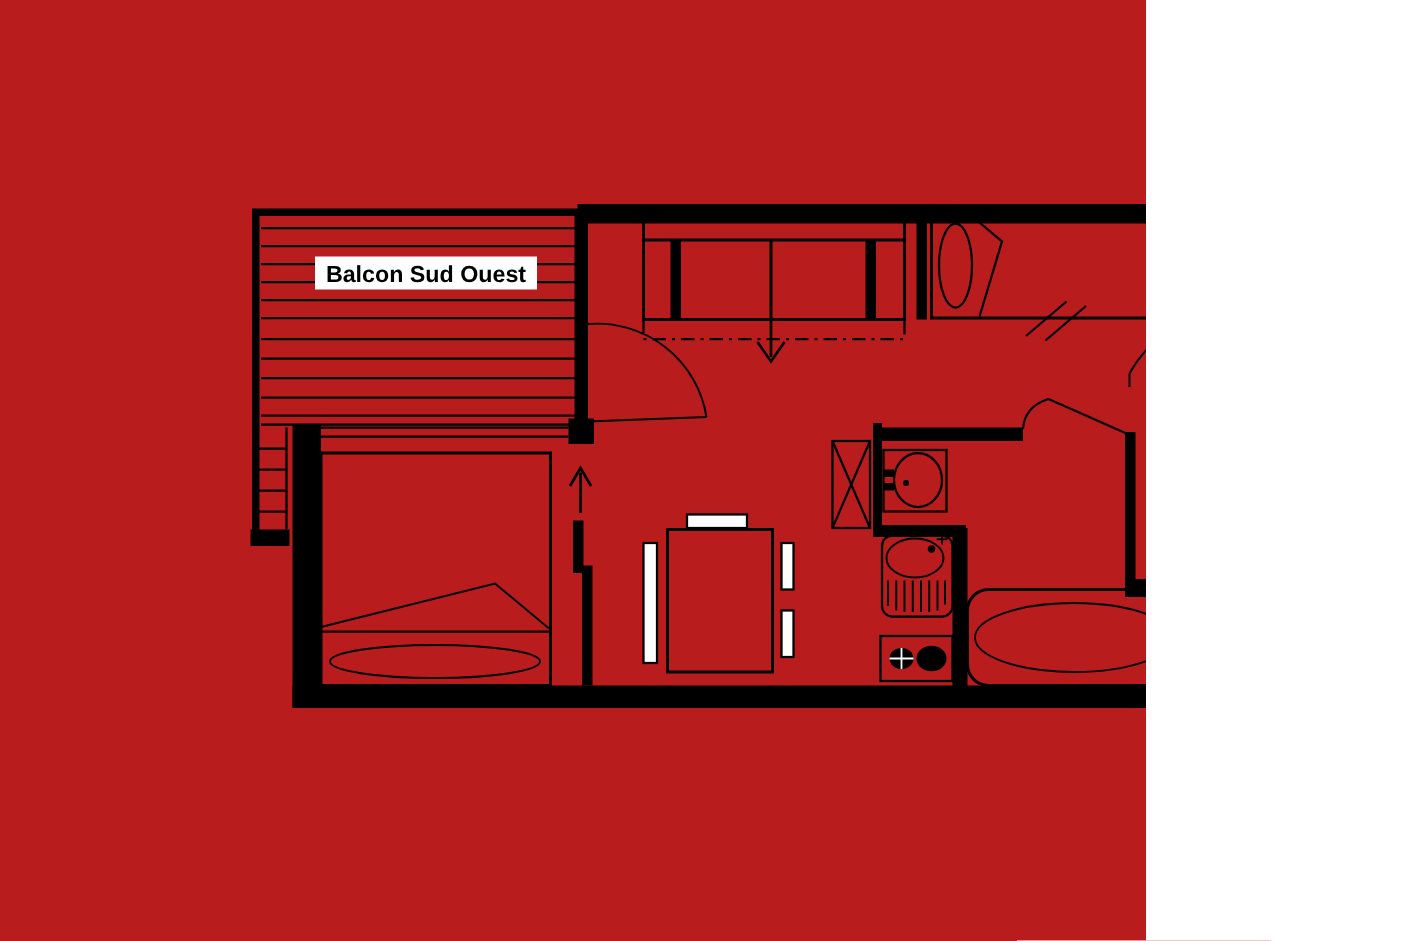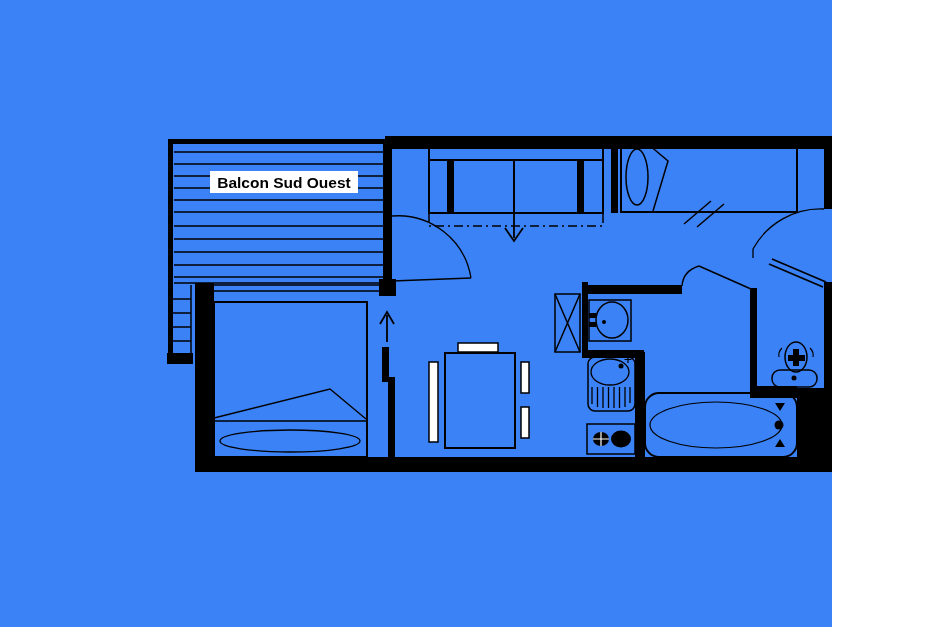--- a/index.html
+++ b/index.html
@@ -1,16 +1,16 @@
 <!DOCTYPE html>
 <html><head>
 <meta charset="utf-8">
 <style>
   html,body{margin:0;padding:0;background:#ffffff;}
-  .stage{position:relative;width:832px;height:627px;background:#3b82f6;overflow:hidden;}
+  .stage{position:relative;width:764px;height:627px;background:#b91c1c;overflow:hidden;}
   svg{display:block;}
   .plan-label{font-family:"Liberation Sans","DejaVu Sans",sans-serif;font-weight:bold;font-size:15.5px;fill:#000;}
 </style>
 </head>
 <body>
 
 <div class="stage">
 <svg width="940" height="627" viewBox="0 0 940 627">
 
   <g fill="#000" stroke="none">

